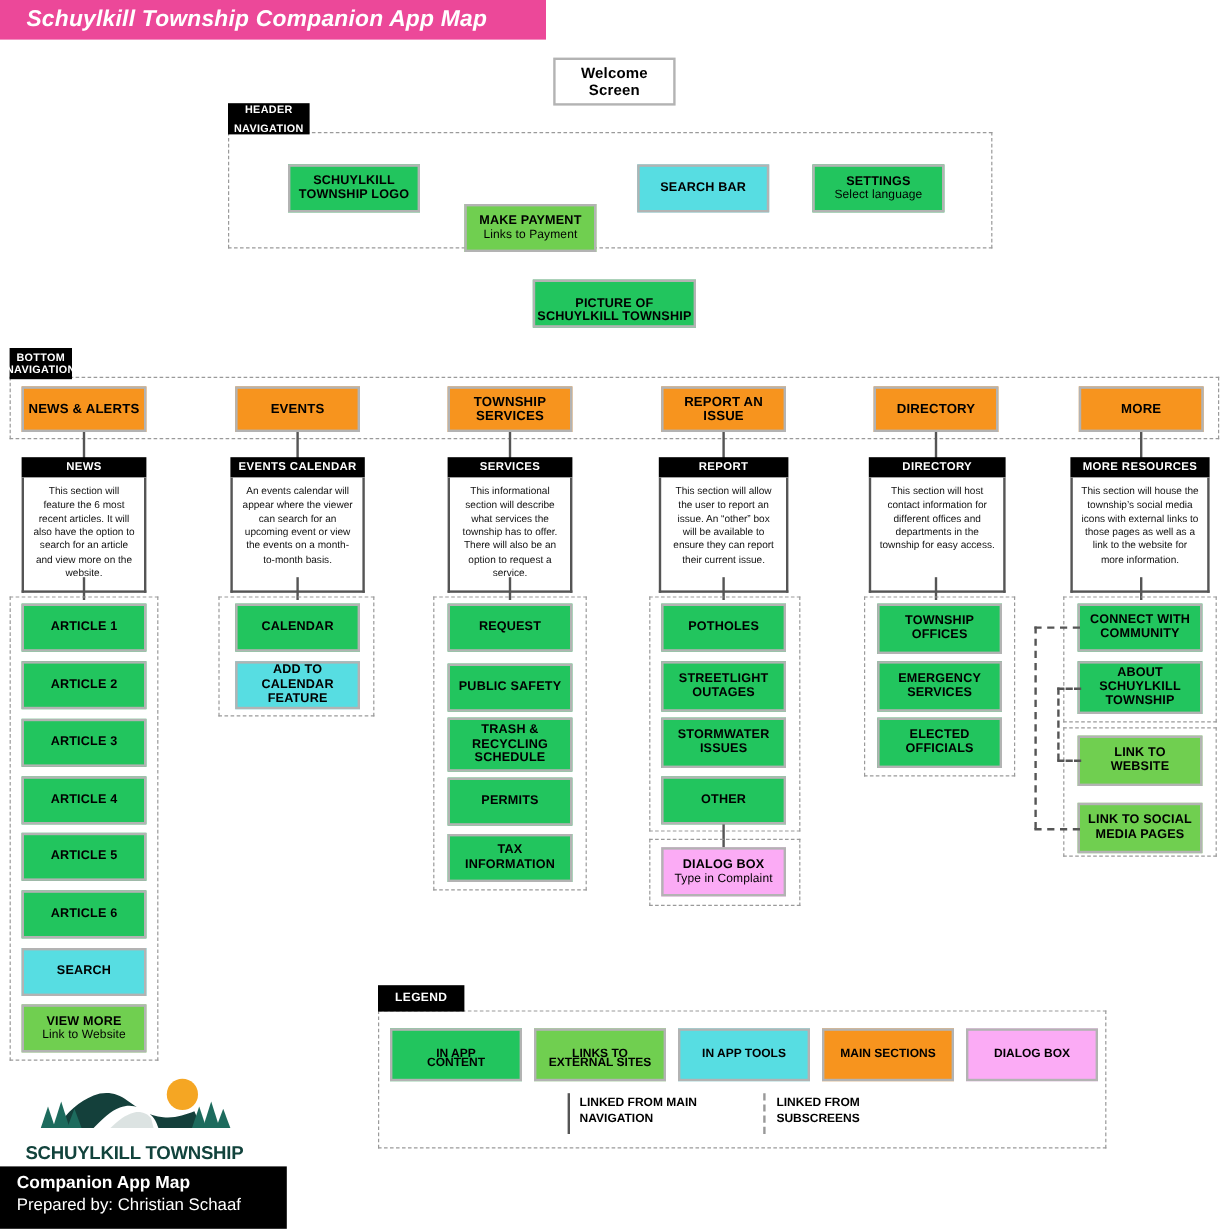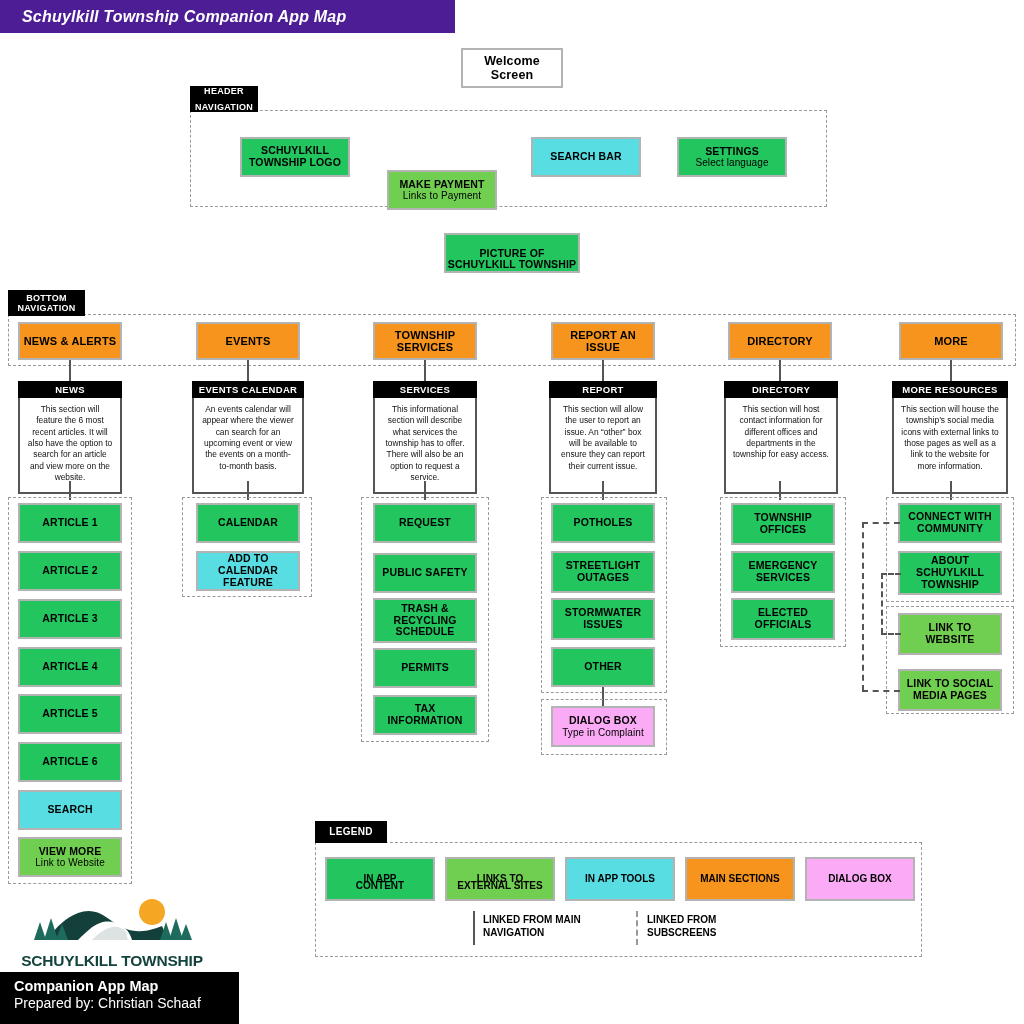--- a/index.html
+++ b/index.html
@@ -9,24 +9,24 @@
     font-family:"Liberation Sans",sans-serif;
     position:relative;
     overflow:hidden;
     color:#000;
   }
   .abs{position:absolute;box-sizing:border-box;}
 
   
   #title-bar{
     left:0;top:0;width:455px;height:33px;
-    background:#4c1d95;color:#fff;
+    background:#ec4899;color:#fff;
     display:flex;align-items:center;
     padding-left:22px;
-    font-size:16px;font-weight:bold;font-style:italic;
+    font-size:19px;font-weight:bold;font-style:italic;
     letter-spacing:.2px;
   }
 
   
   .node{
     border:2px solid #b3b3b3;
     display:flex;flex-direction:column;
     align-items:center;justify-content:center;
     text-align:center;
     line-height:1.12;
@@ -132,21 +132,21 @@
 <div class="abs node yellow" style="left:677px;top:137px;width:110px;height:40px;">
   <span class="t1">SETTINGS</span>
   <span class="t2">Select language</span>
 </div>
 
 <div class="abs node yellow" style="left:444px;top:233px;width:136px;height:40px;justify-content:flex-end;">
   <span class="t1">PICTURE OF</span>
   <span class="t1">SCHUYLKILL TOWNSHIP</span>
 </div>
 
-<div class="abs tag" id="bottom-nav-tag" style="left:8px;top:290px;width:77px;height:26px;">
+<div class="abs tag" id="bottom-nav-tag" style="left:8px;top:290px;width:52px;height:26px;">
   <span>BOTTOM</span>
   <span>NAVIGATION</span>
 </div>
 <div class="abs dash" id="bottom-nav-group" style="left:8px;top:314px;width:1008px;height:52px;"></div>
 
 <div class="abs node orange" style="left:18px;top:322px;width:104px;height:38px;">
   <span class="t1" style="font-size:11px;">NEWS &amp; ALERTS</span>
 </div>
 <div class="abs node orange" style="left:196px;top:322px;width:104px;height:38px;">
   <span class="t1" style="font-size:11px;">EVENTS</span>

